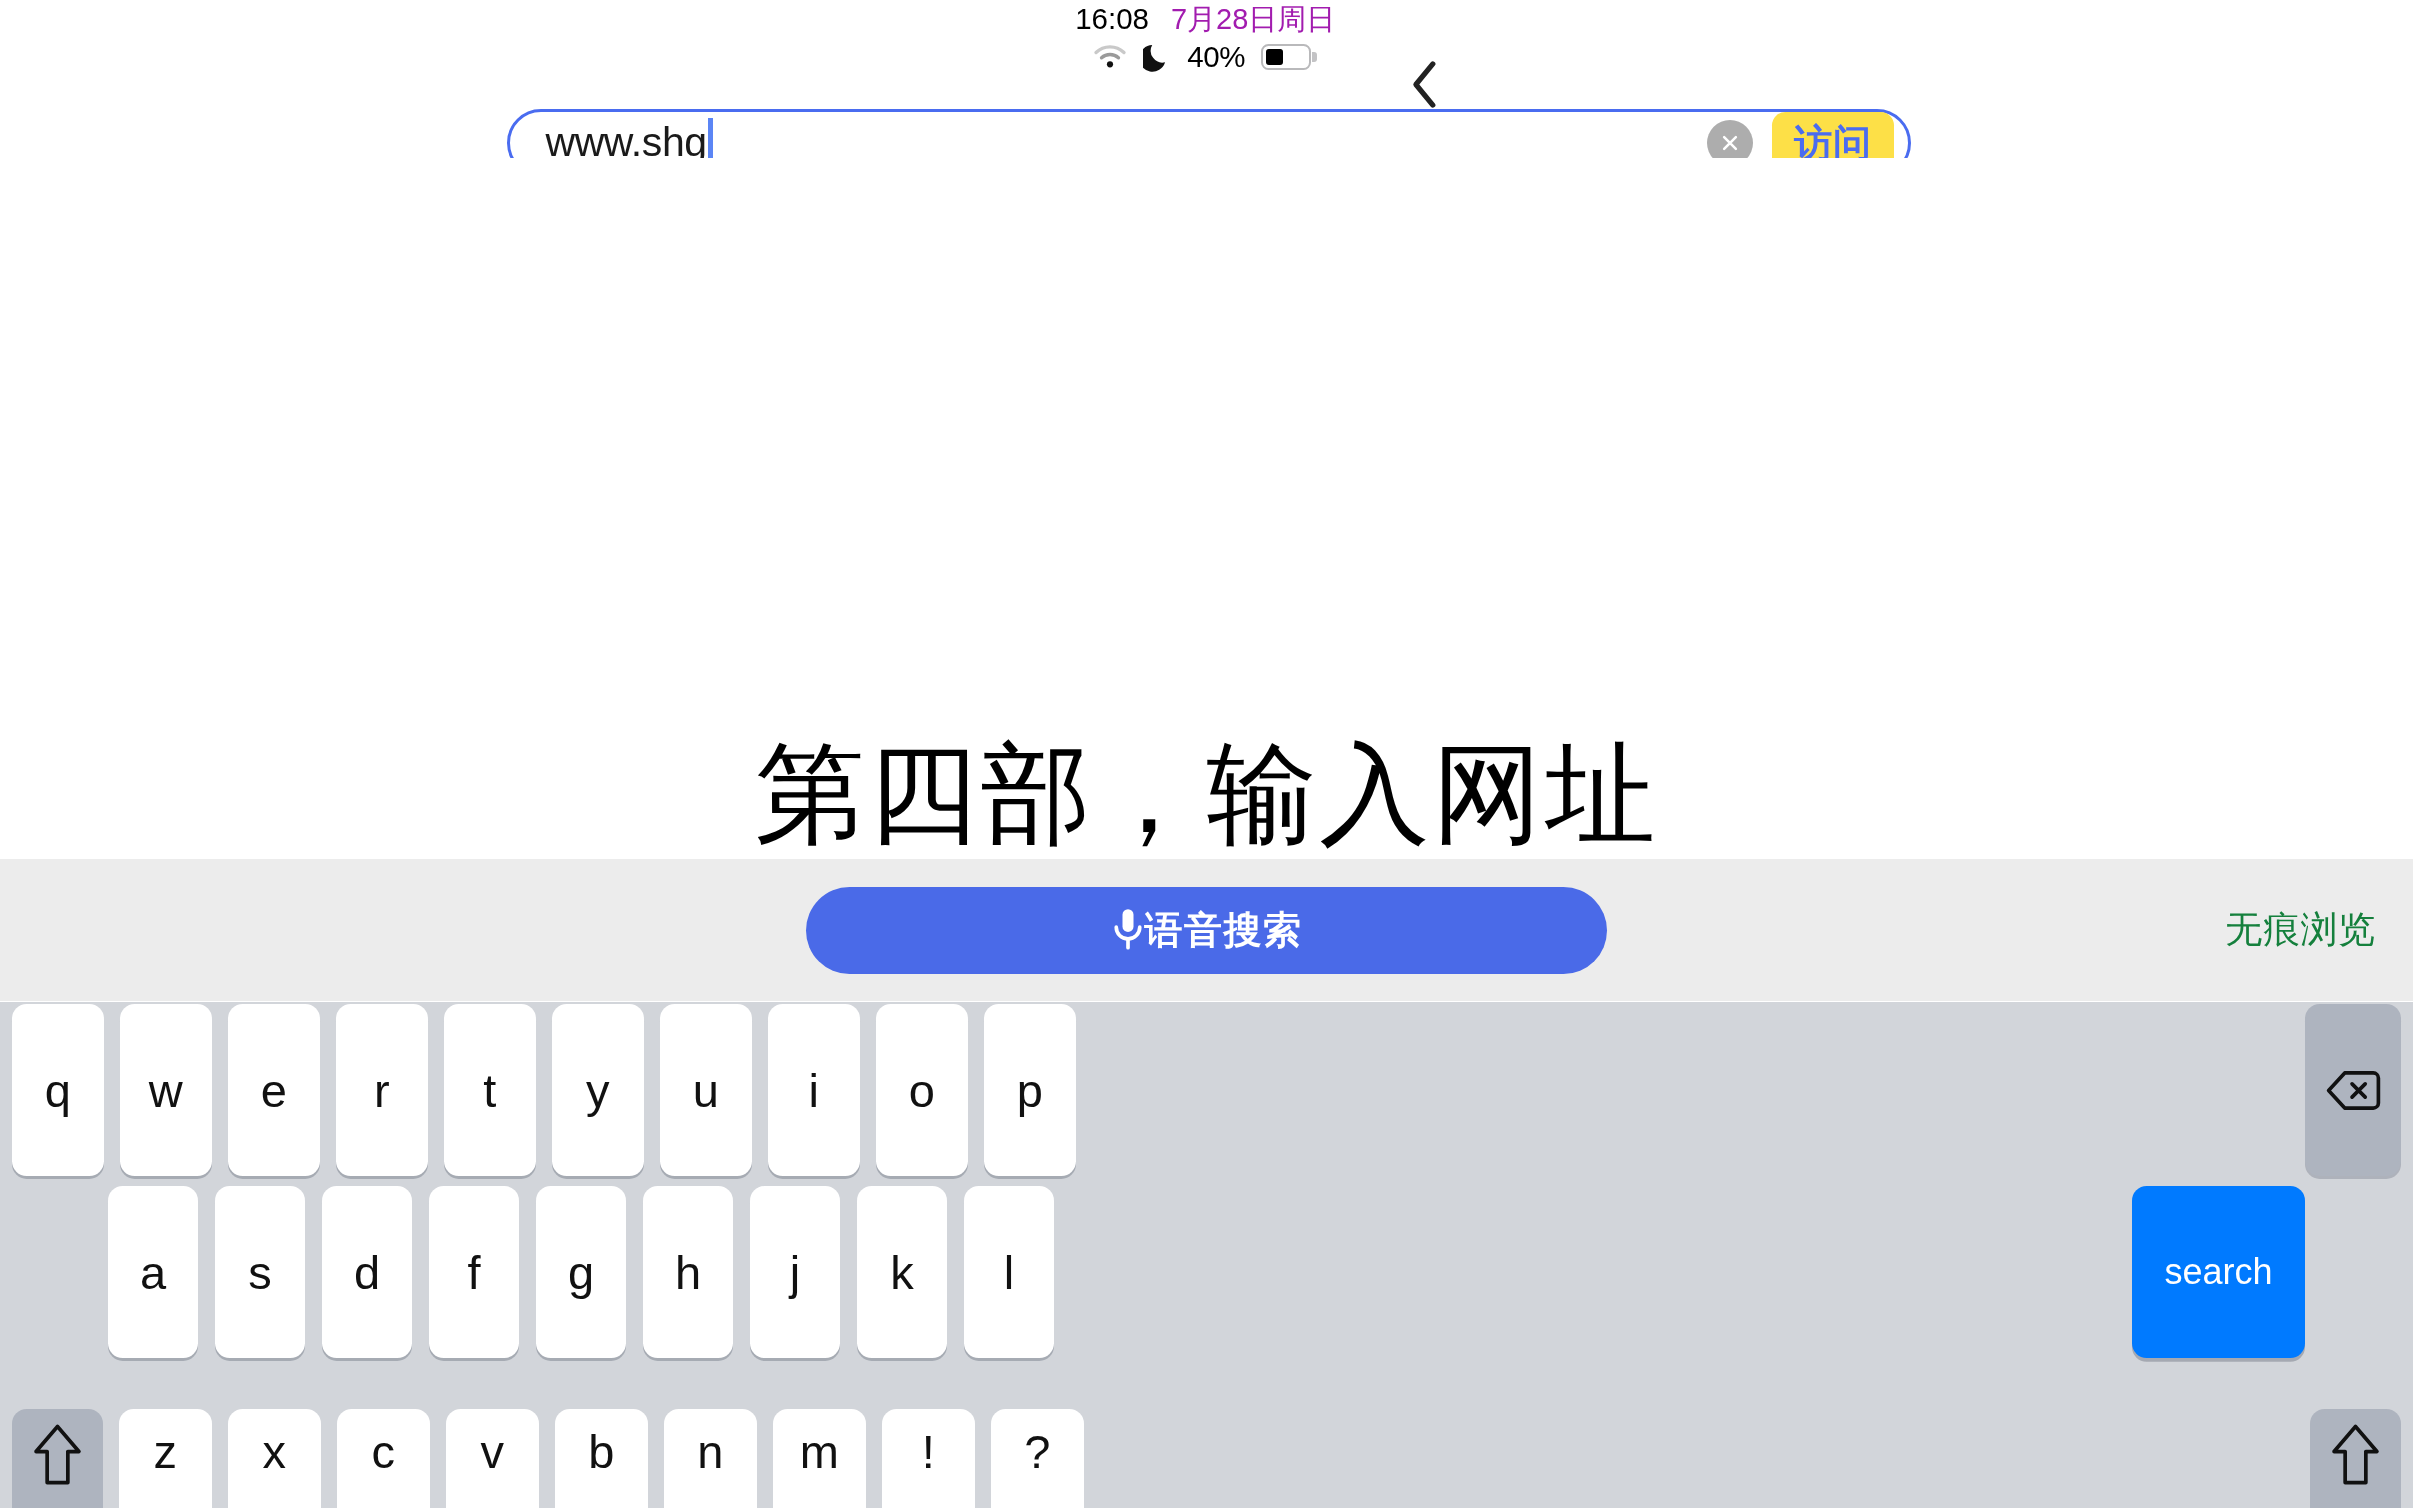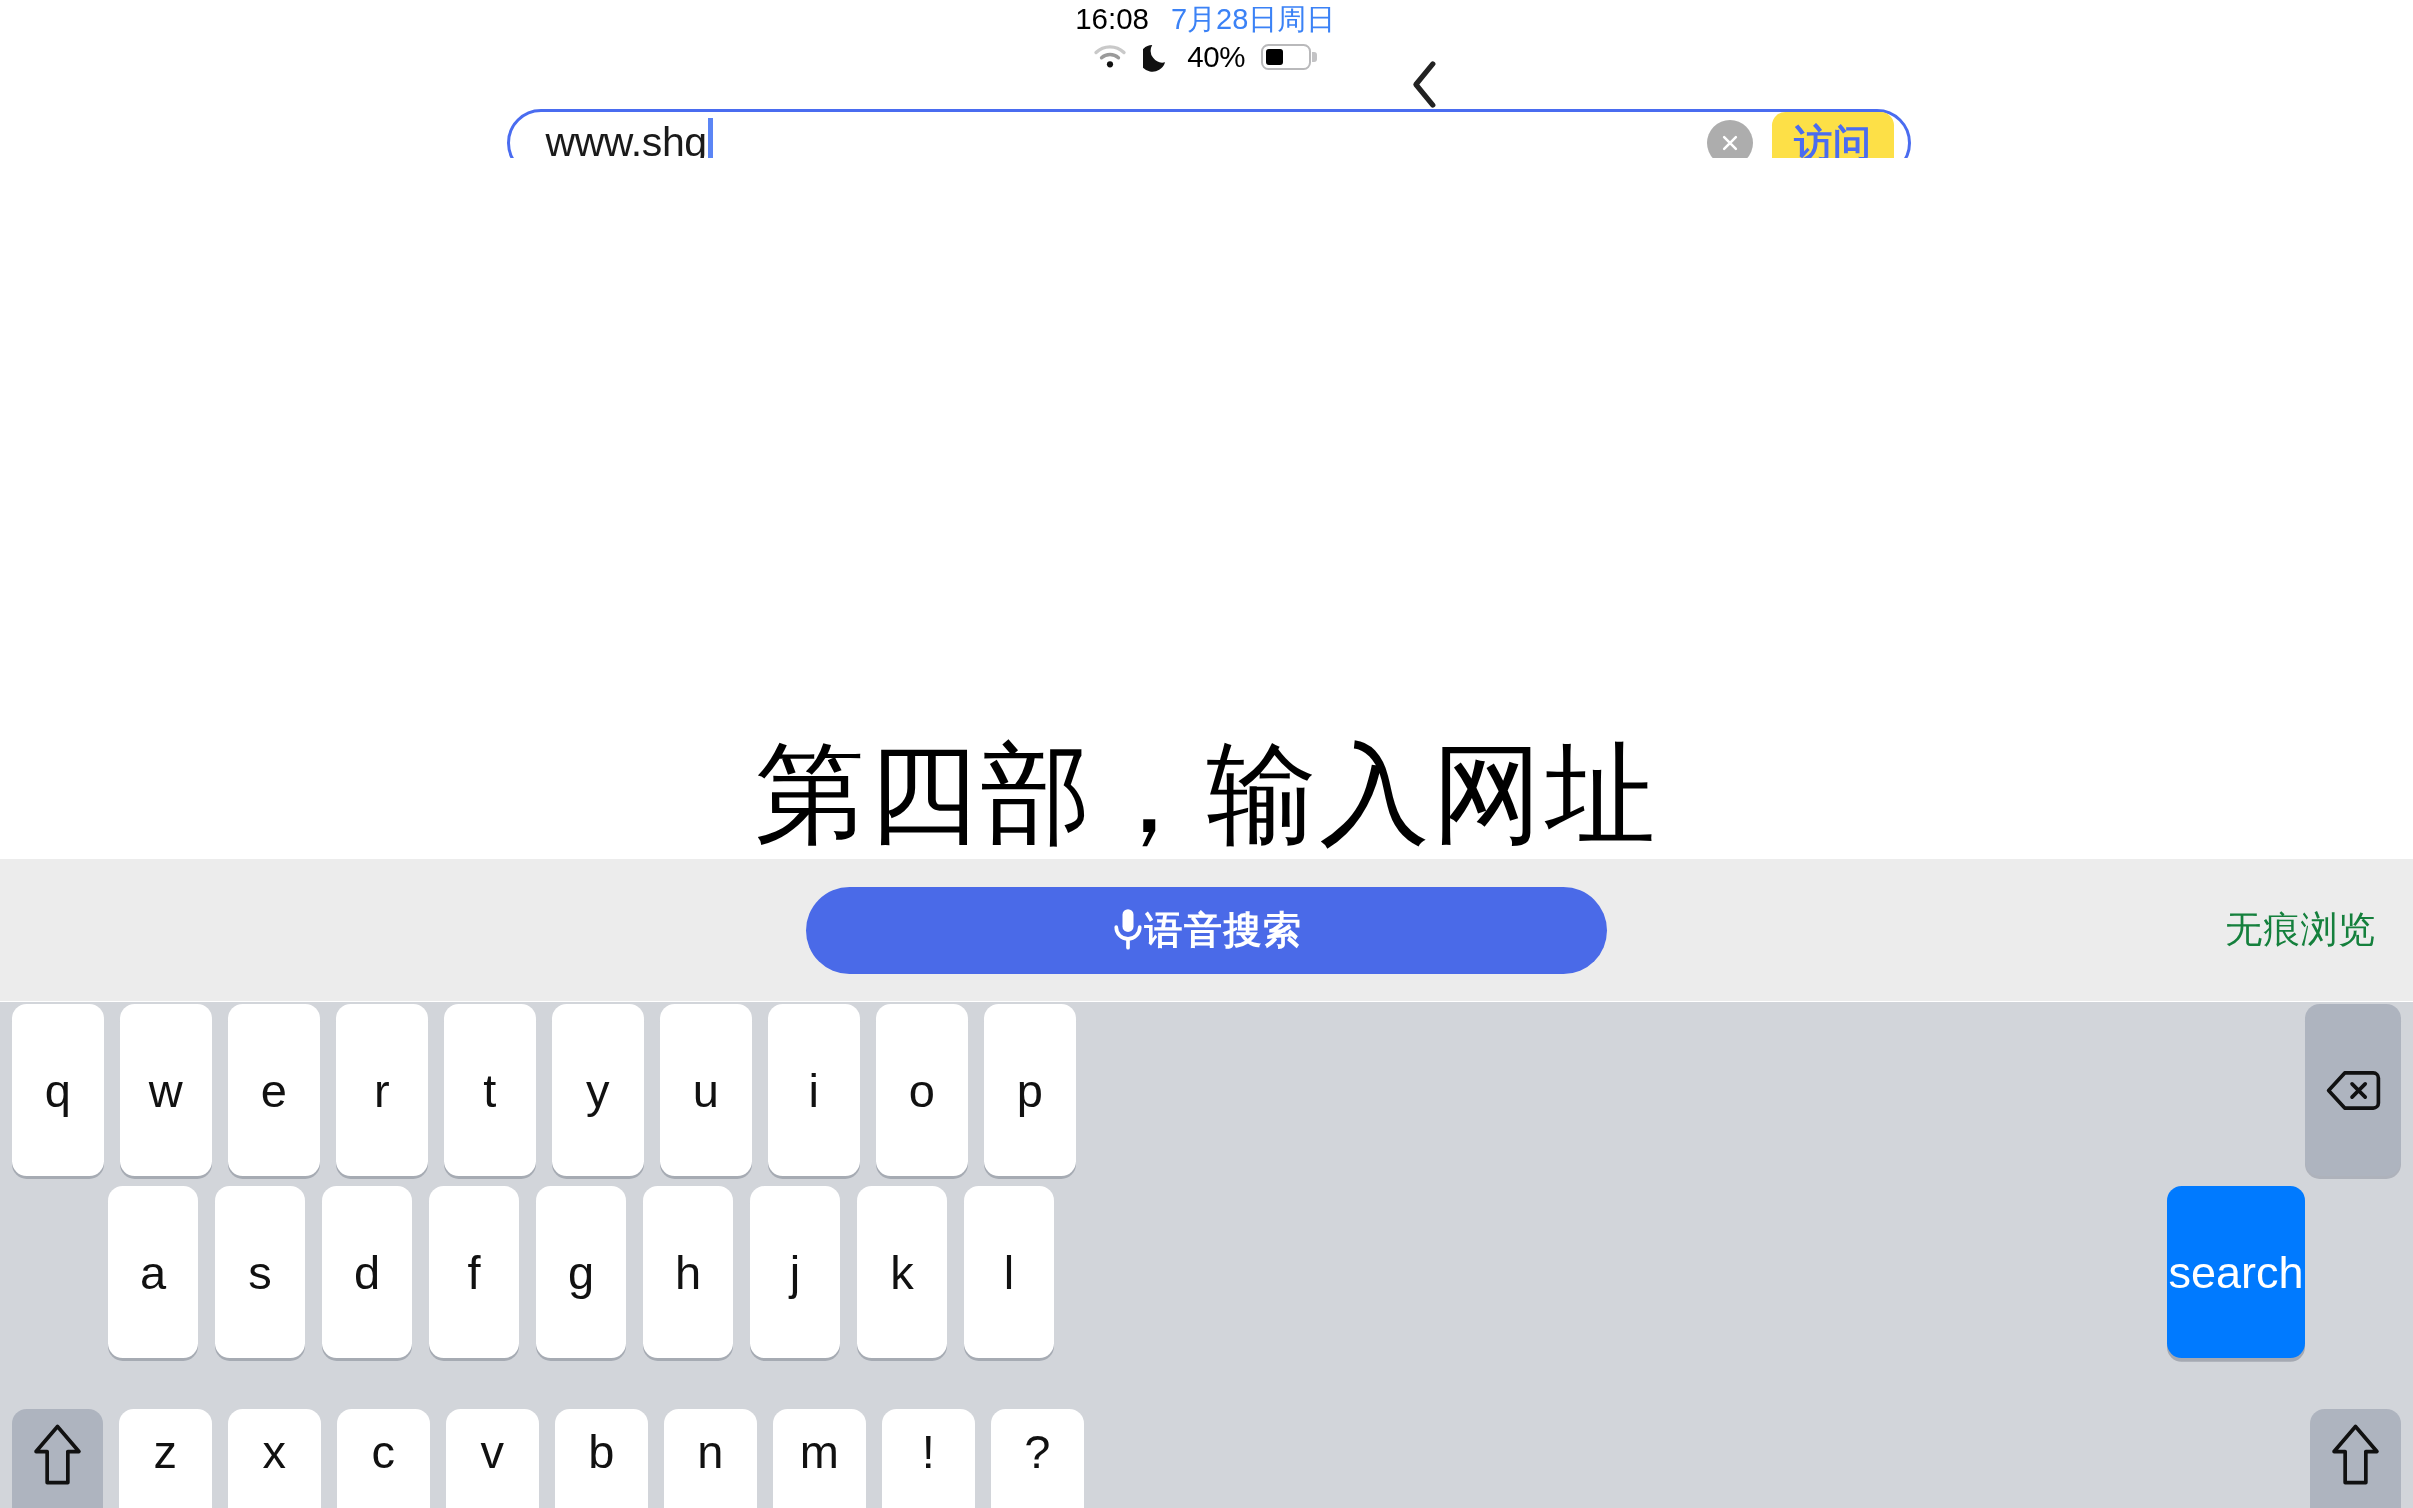--- a/index.html
+++ b/index.html
@@ -14,21 +14,21 @@
 
   
   .statusbar {
     position: absolute; left: 0; top: 0; width: 2413px; height: 46px;
     display: flex; align-items: center; justify-content: space-between;
     padding: 0 32px 0 29.5px;
     flex-direction: column;
   }
   .sb-left { display: flex; align-items: baseline; gap: 22px; }
   .sb-time { font-size: 29.5px; color: #000; letter-spacing: 0px; }
-  .sb-date { font-size: 29px; color: #3b82f6; }
+  .sb-date { font-size: 29px; color: #a21caf; }
   .sb-right { display: flex; align-items: center; gap: 16px; }
   .wifi-icon { width: 34px; height: 25px; display: block; }
   .moon-icon { width: 28px; height: 29.5px; display: block; }
   .sb-batt-pct { font-size: 29.5px; color: #000; letter-spacing: -0.4px; }
   .battery { position: relative; width: 56px; height: 28px; display: flex; align-items: center; }
   .batt-body {
     width: 52px; height: 26.5px; border: 2.9px solid #b9b9bb; border-radius: 7.4px;
     position: relative; background: #fff;
   }
   .batt-fill { position: absolute; left: 2.9px; top: 2.9px; bottom: 2.9px; width: 40%; background: #000; border-radius: 2.9px; }
@@ -109,21 +109,21 @@
     font-size: 47px; color: #111; line-height: 1;
     box-shadow: 0 2.9px 0 rgba(130,136,148,0.55);
     cursor: pointer; user-select: none;
     flex: 0 0 auto;
   }
   .krow1 .key { width: 92px; height: 100%; }
   .krow2 .key { width: 90px; height: 100%; }
   .krow3 .key { width: 93px; height: 100%; border-radius: 14.7px 14.7px 0 0; box-shadow: none; align-items: flex-start; padding-top: 19px; }
   .key.wide-bs { width: 96px; background: #aeb4bf; box-shadow: 0 2.9px 0 rgba(130,136,148,0.45); }
   .key.search-key {
-    width: 138px; background: #007aff; color: #fff; font-size: 45px;
+    width: 173px; background: #007aff; color: #fff; font-size: 36px;
     box-shadow: 0 3.7px 0 rgba(120,126,138,0.5);
   }
   .key.shift-key {
     width: 91px; background: #aeb4bf; box-shadow: none;
     align-items: flex-start; padding-top: 13.3px;
   }
   .key.shift-key.right { }
   .bs-icon { width: 55px; height: 41px; display: block; }
   .shift-icon { width: 49px; height: 65px; display: block; }
   .kspacer { flex: 1 1 auto; }

